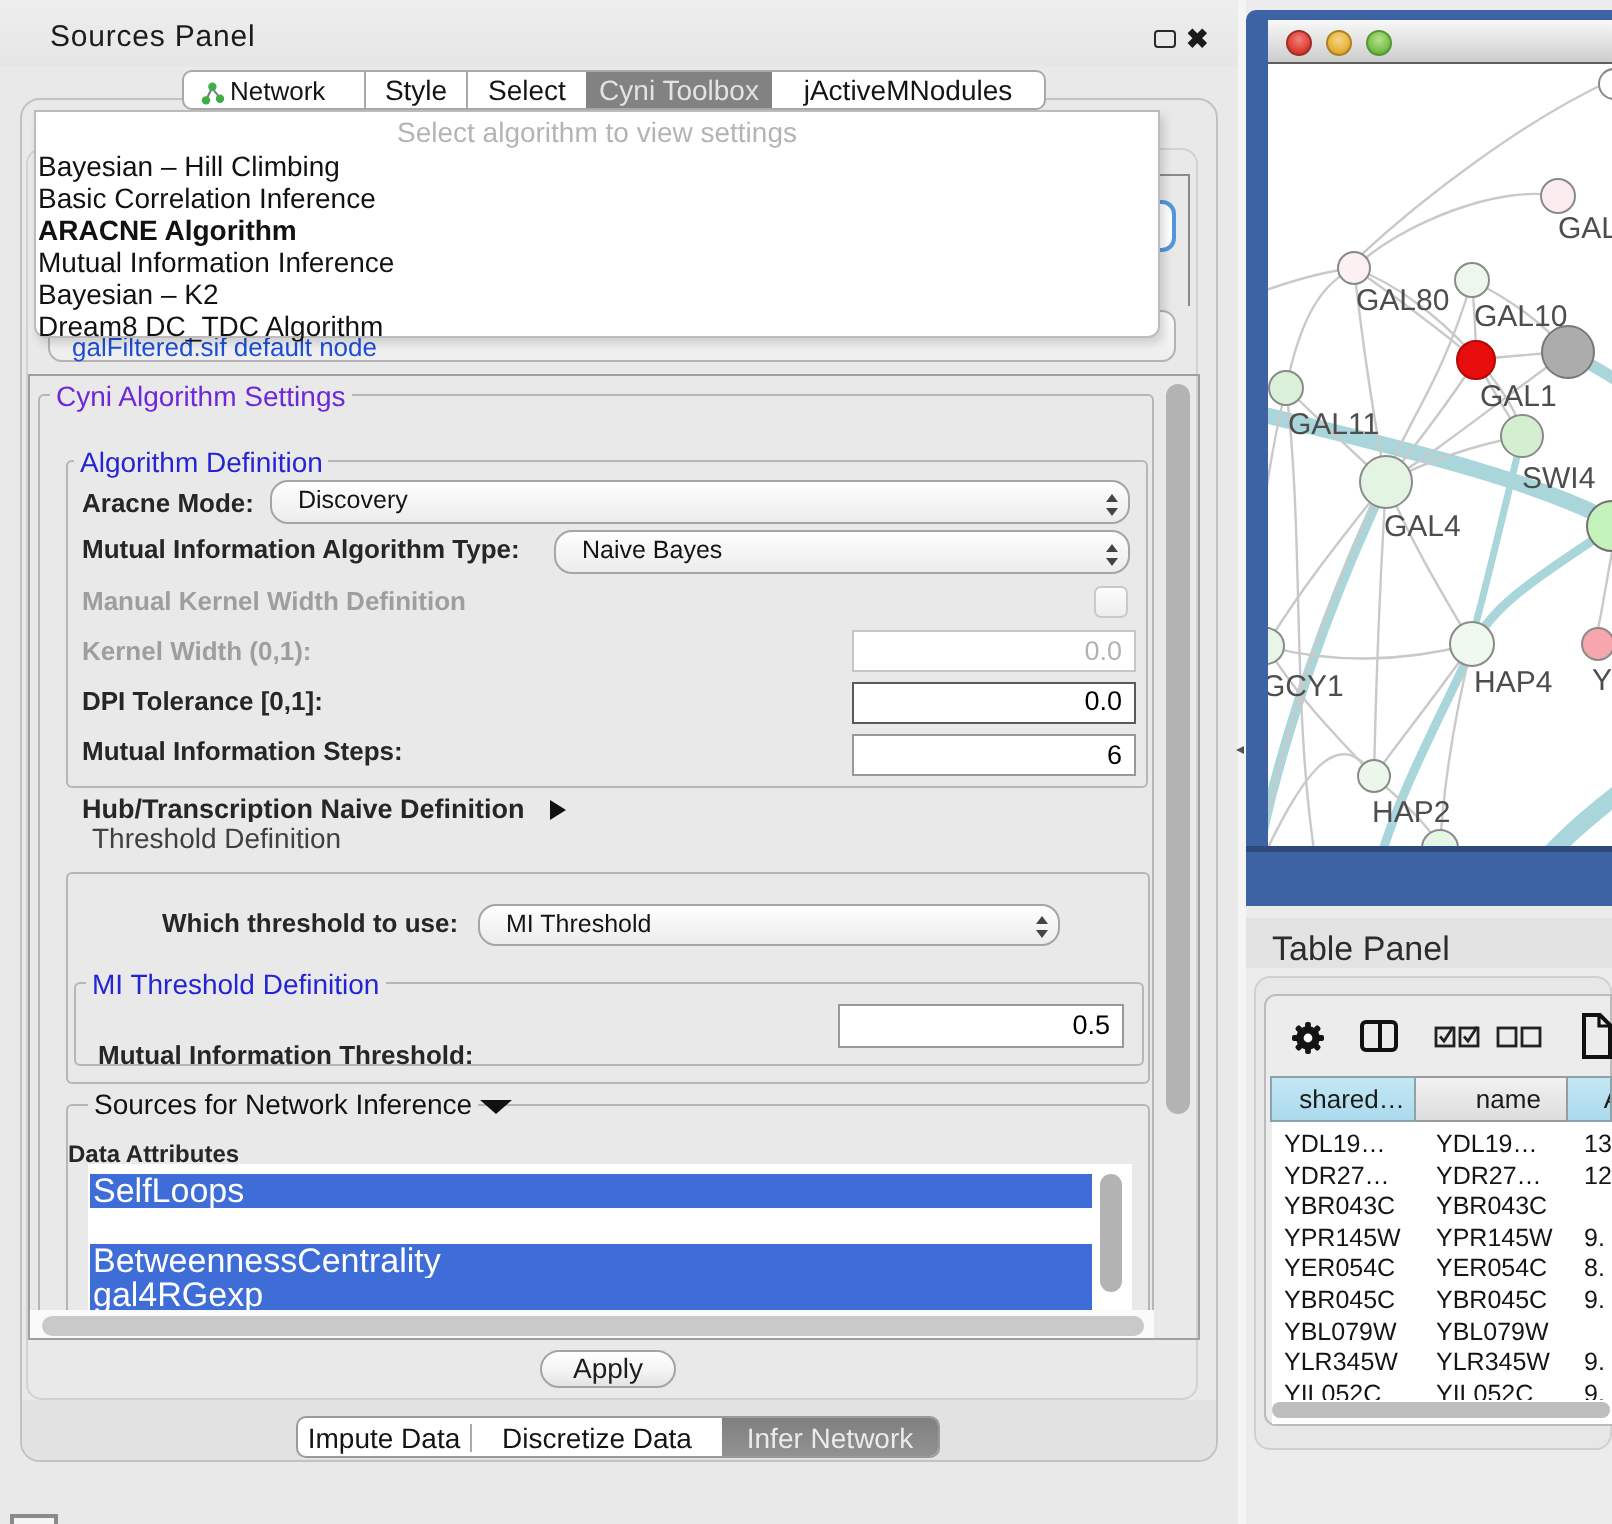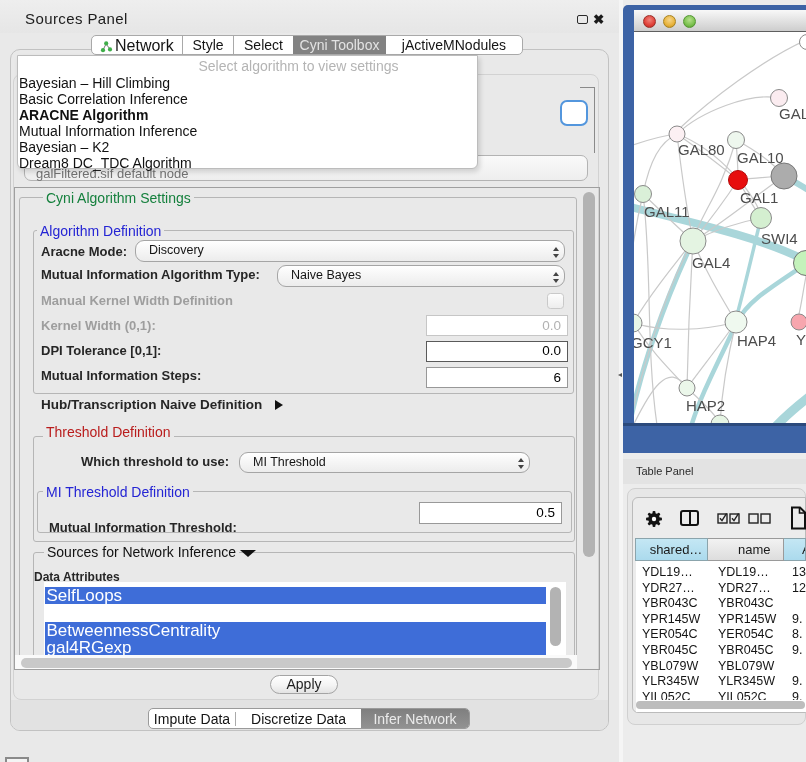--- a/index.html
+++ b/index.html
@@ -32,31 +32,31 @@
 
 <div class="abs" style="left:10px;top:49px;width:599px;height:682px;border:1.5px solid #c2c2c2;border-radius:10px;box-sizing:border-box"></div>
 
 <div class="abs" style="left:13px;top:74px;width:586px;height:626px;border:1px solid #d2d2d2;border-radius:8px;box-sizing:border-box;background:#e9e9e9"></div>
 
 <div class="abs" style="left:580px;top:87px;width:14px;height:1px;background:#8a8a8a"></div>
 <div class="abs" style="left:594px;top:87px;width:1px;height:66px;background:#8a8a8a"></div>
 <div class="abs" style="left:560px;top:100px;width:28px;height:26px;border:2.5px solid #5396dd;border-radius:7px;background:#fff;box-sizing:border-box"></div>
 
 <div class="abs" style="left:24px;top:155px;width:564px;height:26px;border:1px solid #b3b3b3;border-radius:7px;background:linear-gradient(#fafafa,#eeeeee);box-sizing:border-box"></div>
-<div class="abs" style="left:36px;top:166px;font-size:13px;color:#737373">galFiltered.sif default node</div>
+<div class="abs" style="left:36px;top:166px;font-size:13px;color:#1d4ed8">galFiltered.sif default node</div>
 
 <div class="abs" style="left:14px;top:187px;width:586px;height:483px;border:1px solid #9f9f9f;box-sizing:border-box"></div>
 
 <div class="abs" style="left:583px;top:192px;width:12px;height:365px;background:#b3b3b3;border-radius:6px"></div>
 
 <div class="abs" style="left:15px;top:188px;width:562px;height:469px;overflow:hidden">
  <div class="abs" style="left:0;top:0;width:562px;height:469px;background:#e9e9e9"></div>
 
  <div class="tb" style="left:4px;top:9px;width:556px;height:700px"></div>
- <div class="tbt" style="left:28px;top:2px;color:#15803d">Cyni Algorithm Settings</div>
+ <div class="tbt" style="left:10px;top:2px;color:#6d28d9">Cyni Algorithm Settings</div>
 
  <div class="tb" style="left:18px;top:42px;width:539px;height:162px"></div>
  <div class="tbt" style="left:22px;top:35px;color:#2424d4">Algorithm Definition</div>
 
  <div class="lbl" style="left:26px;top:56px">Aracne Mode:</div>
  <div class="combo" style="left:120px;top:52px;width:430px;height:22px">
       <span class="ct">Discovery</span>
       <span class="arr">
         <span class="au"></span>
         <span class="ad"></span>
@@ -81,21 +81,21 @@
  <div class="lbl" style="left:26px;top:155px">DPI Tolerance [0,1]:</div>
  <div class="fld" style="left:411px;top:153px;width:142px;height:21px;border:1.5px solid #5a5a5a;color:#000;line-height:18px">0.0</div>
 
  <div class="lbl" style="left:26px;top:180px">Mutual Information Steps:</div>
  <div class="fld" style="left:411px;top:179px;width:142px;height:21px;border:1px solid #989898;color:#000;line-height:19px">6</div>
 
  <div class="lbl" style="left:26px;top:209px;font-size:13.5px">Hub/Transcription Naive Definition</div>
  <div class="abs" style="left:260px;top:212px;width:0;height:0;border-top:5.5px solid transparent;border-bottom:5.5px solid transparent;border-left:8px solid #111"></div>
 
  <div class="tb" style="left:18px;top:248px;width:540px;height:104px"></div>
- <div class="tbt" style="left:28px;top:236px;color:#b91c1c">Threshold Definition</div>
+ <div class="tbt" style="left:28px;top:223px;color:#404040">Threshold Definition</div>
 
  <div class="lbl" style="left:66px;top:266px">Which threshold to use:</div>
  <div class="combo" style="left:224px;top:264px;width:291px;height:21px">
       <span class="ct" style="top:2px">MI Threshold</span>
       <span class="arr">
         <span class="au" style="top:4.5px"></span>
         <span class="ad" style="top:11.5px"></span>
       </span>
     </div>
 
@@ -131,30 +131,30 @@
 
 <div class="abs" style="left:91px;top:35px;width:432px;height:20px;border:1px solid #a9a9a9;border-radius:5px;background:#fff;box-sizing:border-box;overflow:hidden">
   <div class="abs" style="left:0;top:0;width:90px;height:20px"></div>
   <svg class="abs" style="left:8px;top:3.5px" width="13" height="13" viewBox="0 0 13 13">
     <line x1="3" y1="10" x2="6" y2="4" stroke="#777" stroke-width="1"></line>
     <line x1="6" y1="4" x2="10" y2="9" stroke="#777" stroke-width="1"></line>
     <circle cx="3" cy="10.2" r="2.1" fill="#3fae49"></circle>
     <circle cx="6.2" cy="3.4" r="2.1" fill="#3fae49"></circle>
     <circle cx="10" cy="9.4" r="2.1" fill="#3fae49"></circle>
   </svg>
-  <div class="abs" style="left:23px;top:0;width:62px;font-size:16px;color:#141414;line-height:19px">Network</div>
+  <div class="abs" style="left:23px;top:0;width:62px;font-size:13px;color:#141414;line-height:19px">Network</div>
   <div class="abs" style="left:90px;top:0;width:1px;height:20px;background:#a9a9a9"></div>
   <div class="abs" style="left:91px;top:0;width:50px;font-size:14px;color:#141414;text-align:center;line-height:19px">Style</div>
   <div class="abs" style="left:141px;top:0;width:1px;height:20px;background:#a9a9a9"></div>
   <div class="abs" style="left:142px;top:0;width:59px;font-size:14px;color:#141414;text-align:center;line-height:19px">Select</div>
   <div class="abs" style="left:201px;top:0;width:93px;height:20px;background:#828282;font-size:14px;color:#e3e3e3;text-align:center;line-height:19px">Cyni Toolbox</div>
   <div class="abs" style="left:294px;top:0;width:136px;font-size:14px;color:#141414;text-align:center;line-height:19px">jActiveMNodules</div>
 </div>
 
-<div class="abs" style="left:17px;top:55px;width:461px;height:114px;background:#fff;border:1px solid #bcbcbc;border-radius:0 0 6px 6px;box-sizing:border-box;box-shadow:2px 3px 5px rgba(0,0,0,0.15)">
+<div class="abs" style="left:17px;top:55px;width:563px;height:114px;background:#fff;border:1px solid #bcbcbc;border-radius:0 0 6px 6px;box-sizing:border-box;box-shadow:2px 3px 5px rgba(0,0,0,0.15)">
   <div class="abs" style="left:0;top:1.5px;width:561px;text-align:center;font-size:14px;color:#b4b4b4">Select algorithm to view settings</div>
   <div class="pitem" style="top:19.2px">Bayesian – Hill Climbing</div>
   <div class="pitem" style="top:35.2px">Basic Correlation Inference</div>
   <div class="pitem b" style="top:51.2px">ARACNE Algorithm</div>
   <div class="pitem" style="top:67.2px">Mutual Information Inference</div>
   <div class="pitem" style="top:83.2px">Bayesian – K2</div>
   <div class="pitem" style="top:99.2px">Dream8 DC_TDC Algorithm</div>
 </div>
 
 <div class="abs" style="left:618px;top:373px;width:0;height:0;border-top:2.5px solid transparent;border-bottom:2.5px solid transparent;border-right:4px solid #555"></div>
@@ -240,21 +240,21 @@
     <text x="761" y="244">SWI4</text>
     <text x="692" y="268">GAL4</text>
     <text x="737" y="346">HAP4</text>
     <text x="796" y="345">Y</text>
     <text x="631" y="348">GCY1</text>
     <text x="686" y="411">HAP2</text>
   </g>
 </svg>
 
 <div class="abs" style="left:623px;top:459px;width:183px;height:25px;background:#e3e3e3"></div>
-<div class="abs" style="left:636px;top:465px;font-size:11px;color:#2c2c2c">Table Panel</div>
+<div class="abs" style="left:636px;top:465px;font-size:17px;color:#2c2c2c">Table Panel</div>
 <div class="abs" style="left:627px;top:488px;width:179px;height:237px;background:#e7e7e7;border:1px solid #d0d0d0;border-radius:8px;box-sizing:border-box"></div>
 <div class="abs" style="left:632px;top:497px;width:174px;height:216px;background:#ececec;border:1px solid #bbb;border-radius:6px 0 0 6px;box-sizing:border-box;overflow:hidden"></div>
 <div class="abs" style="left:636px;top:561px;width:170px;height:151px;background:#ffffff"></div>
 
 <svg class="abs" style="left:645px;top:510px" width="18" height="18" viewBox="0 0 18 18">
   <g fill="#141414">
     <circle cx="9" cy="9" r="5.9"></circle>
     <g id="t">
         <rect x="7.55" y="1" width="2.9" height="3.4" rx="1"></rect>
       </g>

